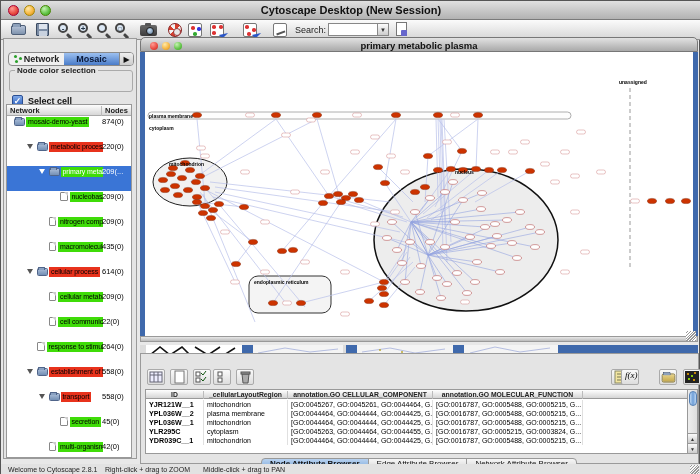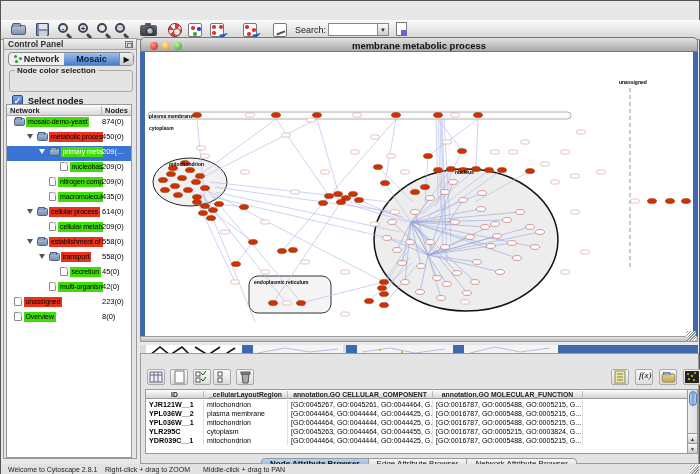--- a/index.html
+++ b/index.html
@@ -53,21 +53,21 @@
 .combo .steppers { position:absolute; right:0px; top:0px; width:12px; height:12px; background:linear-gradient(#9ec2f2,#4879c5); border-radius:0 2px 2px 0; color:#fff; font-size:5px; line-height:6px; text-align:center; }
 .checkrow { position:absolute; left:8px; top:56px; height:12px; font-size:9px; font-weight:bold; color:#111; }
 .checkbox { position:absolute; left:0; top:0; width:11px; height:11px; border-radius:2px; background:linear-gradient(#7fa8e8,#3567c0); border:1px solid #2a4f94; color:#fff; font-size:9px; line-height:10px; text-align:center; }
 .checklabel { margin-left:16px; line-height:12px; }
 
 .treebox { position:absolute; left:2px; top:65px; width:126px; height:354px; background:#fff; border:1px solid #999; }
 .tree-header { position:absolute; left:0; top:0; width:100%; height:11px; background:linear-gradient(#fdfdfd,#d7d7d7); border-bottom:1px solid #aaa; font-size:7.5px; font-weight:bold; color:#222; }
 .tree-header .h1 { position:absolute; left:3px; top:1px; }
 .tree-header .h2 { position:absolute; left:94px; top:1px; border-left:1px solid #bbb; padding-left:3px; height:10px;}
 .tree-rows { position:absolute; left:0; top:11px; width:100%; }
-.tree-row { position:relative; height:15px; white-space:nowrap; }
+.tree-row { position:relative; height:25px; white-space:nowrap; }
 .tree-row.selected { background:#3a75d6; }
 .tr-arrow { position:absolute; top:3px; width:0; height:0; border-left:3.5px solid transparent; border-right:3.5px solid transparent; border-top:5px solid #555; }
 .tree-row.selected .tr-arrow { border-top-color:#fff; }
 .tr-folder { position:absolute; top:2.2px; width:11px; height:7.5px; background:linear-gradient(#aabdd8,#7490b5); border:1px solid #50658a; border-radius:1.5px; }
 .tr-folder:before { content:""; position:absolute; left:0; top:-2.5px; width:5px; height:2px; background:#8aa2c2; border:1px solid #50658a; border-bottom:none; border-radius:1px 1px 0 0; }
 .tr-file { position:absolute; top:1.2px; width:7.5px; height:9px; background:#fff; border:1px solid #888; border-radius:1px; }
 .tr-file:before { content:""; position:absolute; right:-1px; top:-1px; border:2px solid #ccc; border-left-color:transparent; border-bottom-color:transparent; }
 .tr-label { position:absolute; top:0.8px; font-size:7px; letter-spacing:-0.1px; color:#000; padding:0 2px; height:10px; line-height:9.5px; overflow:hidden; }
 .tr-label.green { background:#3fdc08; }
 .tr-label.red { background:#e8321c; }
@@ -107,20 +107,26 @@
 .dp-tab.sel { background:linear-gradient(#b8d2f0,#84aede); font-weight:bold; }
 
 .statusbar { position:absolute; left:0; top:463px; width:700px; height:11px; background:#e2e2e2; font-size:7px; color:#222; }
 .statusbar span { position:absolute; top:2px; }
 .corner-grip { position:absolute; right:2px; bottom:1px; width:9px; height:9px; background:repeating-linear-gradient(135deg,#f8f8f8 0 1px,#999 1px 2px); }
 </style>
 </head>
 <body>
 
 <div id="app">
+  <div class="titlebar">
+    <div class="tl red"></div>
+    <div class="tl yel"></div>
+    <div class="tl grn"></div>
+    <div class="app-title">Cytoscape Desktop (New Session)</div>
+  </div>
 
   <div class="toolbar">
     <div class="tb-icon" style="left:9px">
         <div class="i-folder"></div>
       </div>
     <div class="tb-icon" style="left:33px">
         <div class="i-save"></div>
       </div>
     <div class="tb-icon" style="left:56px">
         <div class="i-mag">
@@ -175,49 +181,48 @@
     <span class="search-label" style="left:294px">Search:</span>
     <input class="search-input" style="left: 327px;" value="">
     <div class="search-arrow" style="left:377px">▼</div>
     <div class="tb-icon" style="left:392px">
         <div class="i-page"></div>
         <div class="dot" style="left:8px;top:8px;background:#66c;width:6px;height:6px;border-radius:1px"></div>
       </div>
   </div>
 
   <div class="cpanel">
-    <div class="cp-title"><span>Control Panel</span><div class="float-ic"></div></div>
     <div class="cp-tabs">
       <div class="cp-tab"><span class="neticon"></span><span>Network</span></div>
       <div class="cp-tab sel"><span>Mosaic</span></div>
       <div class="cp-arrow">▶</div>
     </div>
     <div class="groupbox">
       <div class="groupbox-label">Node color selection</div>
     </div>
     <div class="checkrow">
       <div class="checkbox">✓</div>
-      <div class="checklabel">Select nodes</div>
+      <div class="checklabel">Select cell</div>
     </div>
     <div class="treebox">
       <div class="tree-header">
         <div class="h1">Network</div>
         <div class="h2">Nodes</div>
       </div>
       <div class="tree-rows" id="treeRows">
           <div class="tree-row">
             <div class="tr-folder" style="left: 7px;"></div>
             <div class="tr-label green" style="left: 19px; max-width: 77px;">mosaic-demo-yeast</div>
             <div class="tr-count">874(0)</div>
           </div>
           <div class="tree-row">
             <div class="tr-arrow" style="left: 20px;"></div>
             <div class="tr-folder" style="left: 30px;"></div>
             <div class="tr-label red" style="left: 42px; max-width: 54px;">metabolic process</div>
-            <div class="tr-count">450(0)</div>
+            <div class="tr-count">220(0)</div>
           </div>
           <div class="tree-row selected">
             <div class="tr-arrow" style="left: 31.5px;"></div>
             <div class="tr-folder" style="left: 41.5px;"></div>
             <div class="tr-label green" style="left: 53.5px; max-width: 42.5px;">primary metabo</div>
             <div class="tr-count">209(...</div>
           </div>
           <div class="tree-row">
             <div class="tr-file" style="left: 53px;"></div>
             <div class="tr-label green" style="left: 62.5px; max-width: 33.5px;">nucleobase-</div>
@@ -238,20 +243,30 @@
             <div class="tr-folder" style="left: 30px;"></div>
             <div class="tr-label red" style="left: 42px; max-width: 54px;">cellular process</div>
             <div class="tr-count">614(0)</div>
           </div>
           <div class="tree-row">
             <div class="tr-file" style="left: 41.5px;"></div>
             <div class="tr-label green" style="left: 51px; max-width: 45px;">cellular metabo</div>
             <div class="tr-count">209(0)</div>
           </div>
           <div class="tree-row">
+            <div class="tr-file" style="left: 41.5px;"></div>
+            <div class="tr-label green" style="left: 51px; max-width: 45px;">cell communicat</div>
+            <div class="tr-count">22(0)</div>
+          </div>
+          <div class="tree-row">
+            <div class="tr-file" style="left: 30px;"></div>
+            <div class="tr-label green" style="left: 39.5px; max-width: 56.5px;">response to stimulu</div>
+            <div class="tr-count">264(0)</div>
+          </div>
+          <div class="tree-row">
             <div class="tr-arrow" style="left: 20px;"></div>
             <div class="tr-folder" style="left: 30px;"></div>
             <div class="tr-label red" style="left: 42px; max-width: 54px;">establishment of lo</div>
             <div class="tr-count">558(0)</div>
           </div>
           <div class="tree-row">
             <div class="tr-arrow" style="left: 31.5px;"></div>
             <div class="tr-folder" style="left: 41.5px;"></div>
             <div class="tr-label red" style="left: 53.5px; max-width: 42.5px;">transport</div>
             <div class="tr-count">558(0)</div>
@@ -278,21 +293,21 @@
           </div>
         </div>
     </div>
   </div>
 
   <div class="netwin">
     <div class="nw-title">
       <div class="nw-tl" style="left:9px;background:radial-gradient(circle at 35% 30%,#ff9a92,#e8483e 60%,#b33229)"></div>
       <div class="nw-tl" style="left:21px;background:radial-gradient(circle at 35% 30%,#ffe9a8,#f6b43c 60%,#c7892a)"></div>
       <div class="nw-tl" style="left:33px;background:radial-gradient(circle at 35% 30%,#c6f2b2,#5fc344 60%,#3f9a2e)"></div>
-      <div class="ttl">membrane metabolic process</div>
+      <div class="ttl">primary metabolic plasma</div>
     </div>
     <div class="nw-frame">
       <svg id="netsvg" width="548" height="284" viewBox="0 0 548 284">
           <rect x="3" y="60" width="423" height="7" rx="3.5" fill="#fdfdfd" stroke="#999" stroke-width="0.8"></rect>
           <ellipse cx="45" cy="130" rx="37" ry="24" fill="#f1f1f1" stroke="#222" stroke-width="1"></ellipse>
           <ellipse cx="321" cy="188" rx="92" ry="71" fill="#ededed" stroke="#111" stroke-width="1.5"></ellipse>
           <rect x="104" y="224" width="82" height="37" rx="9" fill="#f4f4f4" stroke="#333" stroke-width="1"></rect>
           <line x1="485" y1="36" x2="485" y2="218" stroke="#999" stroke-width="1" stroke-dasharray="4,3"></line>
           <line x1="52" y1="67" x2="60" y2="150" stroke="#b7c0ea" stroke-width="0.7"></line>
           <line x1="131" y1="67" x2="45" y2="130" stroke="#b7c0ea" stroke-width="0.7"></line>
@@ -576,21 +591,21 @@
       <div class="dp-icon" style="left:95px"><svg width="16" height="14">
             <path d="M5,4 h7 l-1,9 h-5 z" fill="#aaa" stroke="#555"></path>
             <rect x="4" y="2" width="9" height="2" fill="#999" stroke="#555"></rect>
           </svg></div>
       <div class="dp-icon" style="left:470px"><svg width="16" height="14">
             <rect x="3" y="1" width="10" height="12" fill="#f3e6a0" stroke="#886"></rect>
             <line x1="5" y1="4" x2="11" y2="4" stroke="#775"></line>
             <line x1="5" y1="7" x2="11" y2="7" stroke="#775"></line>
             <line x1="5" y1="10" x2="11" y2="10" stroke="#775"></line>
           </svg></div>
-      <div class="dp-icon" style="left:494px">
+      <div class="dp-icon" style="left:480px">
           <span style="font-size:9px;font-style:italic;font-family:'Liberation Serif',serif;position:absolute;left:3px;top:0px">f(x)</span>
         </div>
       <div class="dp-icon" style="left:518px">
           <div class="i-folder" style="transform:scale(0.9);background:linear-gradient(#e8d48a,#c4a84e);border-color:#86742e"></div>
         </div>
       <div class="dp-icon" style="left:542px"><svg width="16" height="14">
             <rect x="1" y="1" width="14" height="12" fill="#222"></rect>
             <circle cx="4" cy="4" r="1" fill="#fa0"></circle>
             <circle cx="8" cy="6" r="1" fill="#af0"></circle>
             <circle cx="11" cy="3" r="1" fill="#fa0"></circle>

